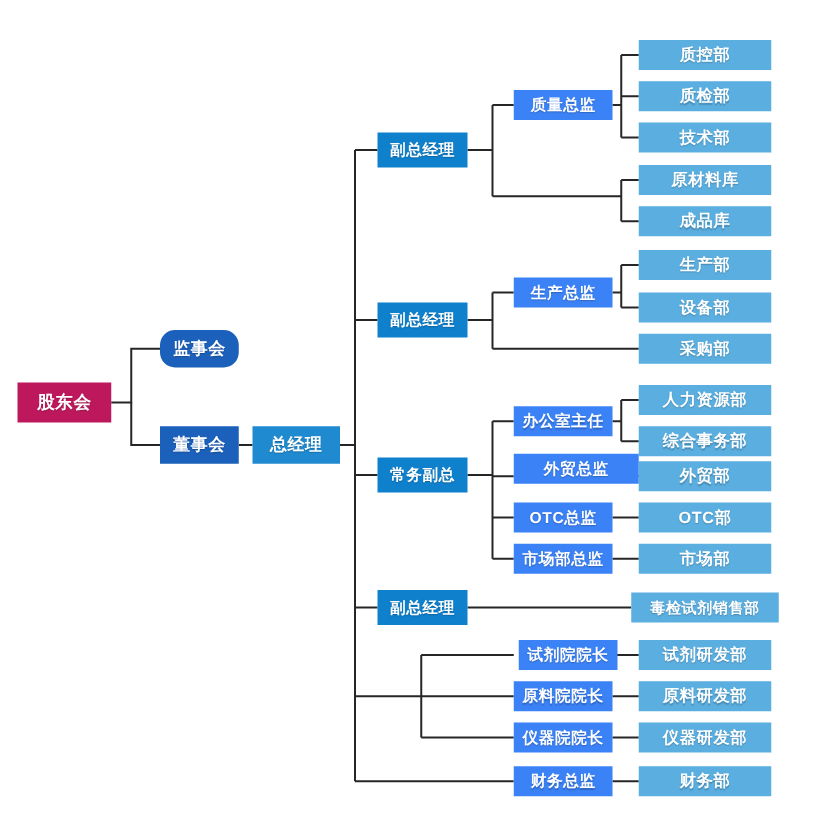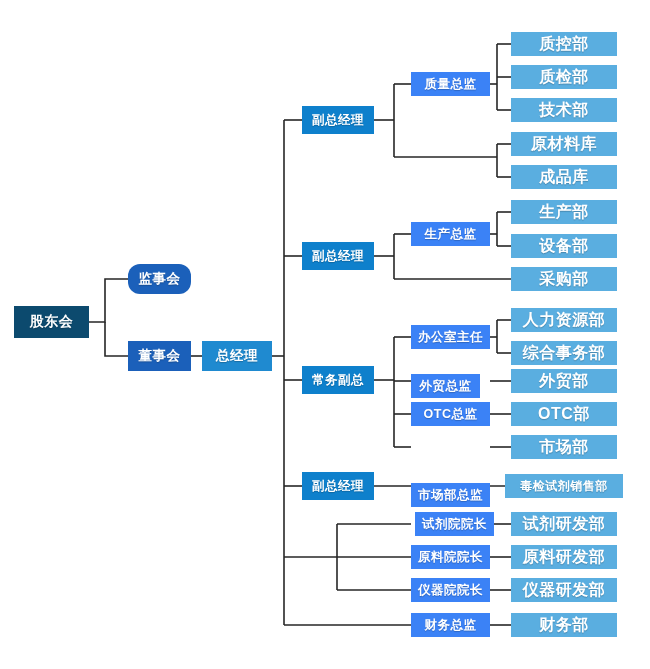--- a/index.html
+++ b/index.html
@@ -9,26 +9,26 @@
     overflow:hidden;position:relative;
   }
   #chart{position:absolute;left:0;top:0;width:650px;height:669px;}
   .node{
     position:absolute;box-sizing:border-box;
     display:flex;align-items:center;justify-content:center;
     color:#ffffff;font-weight:bold;letter-spacing:.5px;
     text-shadow:0 1px 1px rgba(0,0,0,.22);
     white-space:nowrap;z-index:3;
   }
-  .tier-root{background:#0c4a6e;font-size:14px;}
+  .tier-root{background:#be185d;font-size:14px;}
   .tier-board{background:#1b60ba;font-size:13.5px;}
   .tier-gm{background:#1f8ad0;font-size:13.5px;}
   .tier-vp{background:#0e80cc;font-size:12.5px;}
   .tier-dir{background:#3b82f6;font-size:12.5px;}
-  .tier-leaf{background:#5aaee0;font-size:16px;font-weight:bold;}
+  .tier-leaf{background:#5aaee0;font-size:13px;font-weight:bold;}
   .tier-leaf.wide{font-size:12px;}
   svg.links{position:absolute;left:0;top:0;z-index:1;pointer-events:none;}
   svg.links path,svg.links line{stroke:#262626;stroke-width:1.6;fill:none;}
 </style>
 </head>
 <body>
 
 <div id="chart">
 
   <svg class="links" width="650" height="669">
@@ -111,23 +111,23 @@
   <div class="node tier-gm" style="left:202px;top:341px;width:70px;height:30px;">总经理</div>
 
   <div class="node tier-vp" style="left:302px;top:106px;width:72px;height:28px;">副总经理</div>
   <div class="node tier-vp" style="left:302px;top:242px;width:72px;height:28px;">副总经理</div>
   <div class="node tier-vp" style="left:302px;top:366px;width:72px;height:28px;">常务副总</div>
   <div class="node tier-vp" style="left:302px;top:472px;width:72px;height:28px;">副总经理</div>
 
   <div class="node tier-dir" style="left:411px;top:72px;width:79px;height:24px;">质量总监</div>
   <div class="node tier-dir" style="left:411px;top:222px;width:79px;height:24px;">生产总监</div>
   <div class="node tier-dir" style="left:411px;top:325px;width:79px;height:24px;">办公室主任</div>
-  <div class="node tier-dir" style="left:411px;top:374px;width:69px;height:24px;">外贸总监</div>
+  <div class="node tier-dir" style="left:411px;top:363px;width:100px;height:24px;">外贸总监</div>
   <div class="node tier-dir" style="left:411px;top:402px;width:79px;height:24px;">OTC总监</div>
-  <div class="node tier-dir" style="left:411px;top:435px;width:79px;height:24px;margin-top:48px;">市场部总监</div>
+  <div class="node tier-dir" style="left:411px;top:435px;width:79px;height:24px;">市场部总监</div>
   <div class="node tier-dir" style="left:415px;top:512px;width:79px;height:24px;">试剂院院长</div>
   <div class="node tier-dir" style="left:411px;top:545px;width:79px;height:24px;">原料院院长</div>
   <div class="node tier-dir" style="left:411px;top:578px;width:79px;height:24px;">仪器院院长</div>
   <div class="node tier-dir" style="left:411px;top:613px;width:79px;height:24px;">财务总监</div>
 
   <div class="node tier-leaf" style="left:511px;top:32px;width:106px;height:24px;">质控部</div>
   <div class="node tier-leaf" style="left:511px;top:65px;width:106px;height:24px;">质检部</div>
   <div class="node tier-leaf" style="left:511px;top:98px;width:106px;height:24px;">技术部</div>
   <div class="node tier-leaf" style="left:511px;top:132px;width:106px;height:24px;">原材料库</div>
   <div class="node tier-leaf" style="left:511px;top:165px;width:106px;height:24px;">成品库</div>

